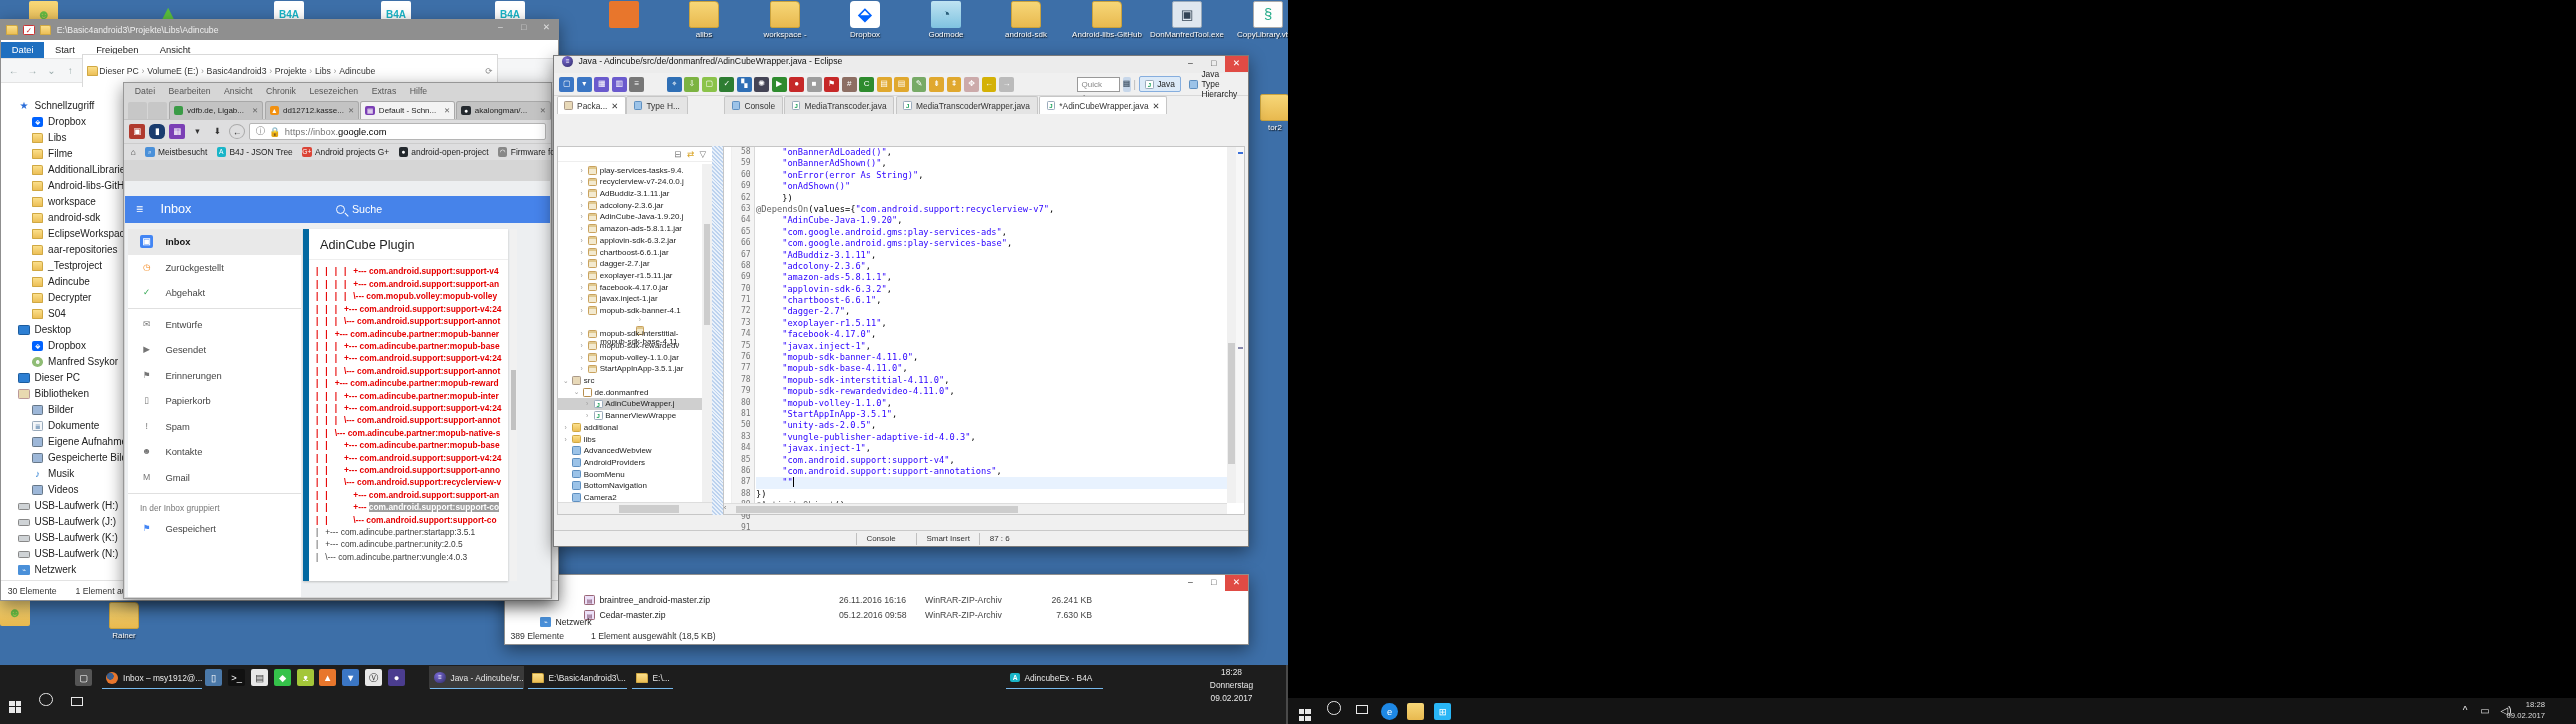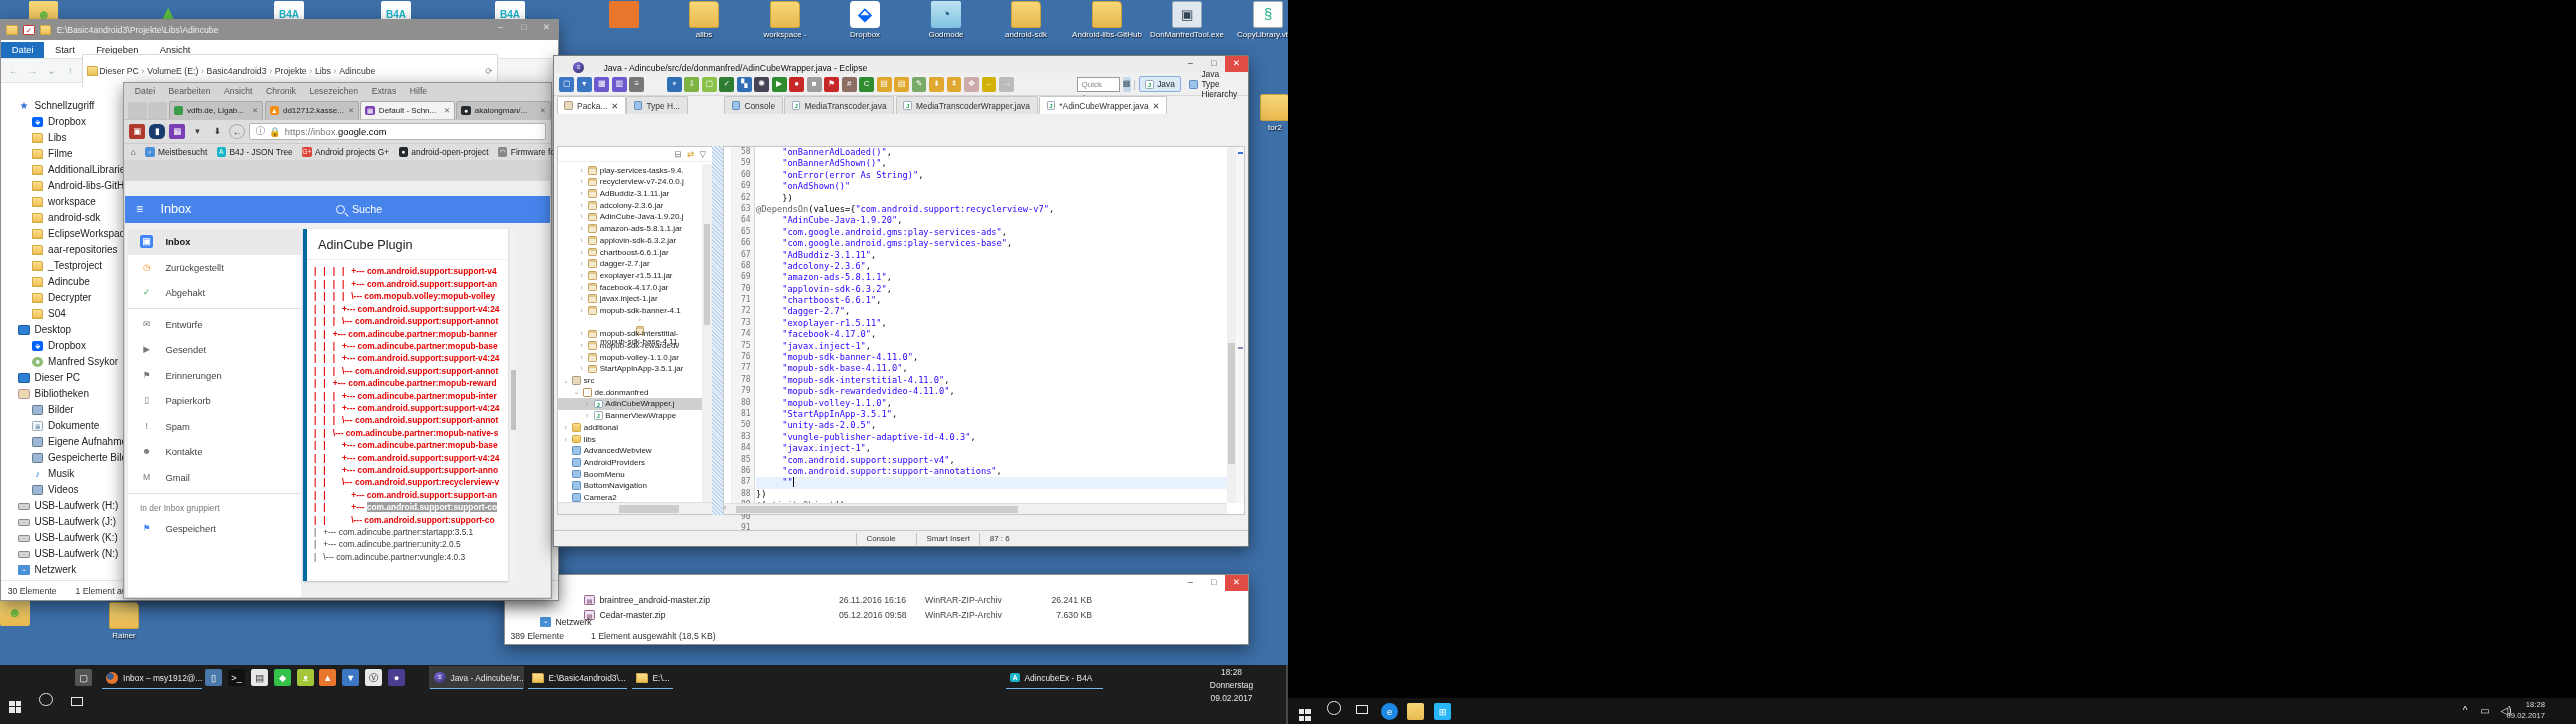--- a/index.html
+++ b/index.html
@@ -83,31 +83,31 @@
   #gm-bar{position:absolute;top:14.8px;left:0;right:0;height:27px;background:#4683ea;color:#fff;display:flex;align-items:center;gap:17.4px;padding:0 10.7px}
   #gm-bar .title{font-size:12.7px}
   .mag{width:9.4px;height:9.4px;border:1.3px solid #fff;border-radius:50%;position:relative;display:inline-block}
   .mag::after{content:"";position:absolute;width:4.7px;height:1.3px;background:#fff;transform:rotate(45deg);left:6.7px;top:8px}
   #gm-side{position:absolute;top:48px;left:2.7px;width:173px;bottom:0;background:#fff}
   .gm-item{height:25.5px;display:flex;align-items:center;gap:12px;padding-left:12px;font-size:9.4px;color:#444}
   .gm-item.sel{background:#e9e9e9;font-weight:bold;color:#111}
   .gm-div{height:0.7px;background:#e0e0e0;margin:2.7px 0}
   .gm-sec{font-size:8.4px;color:#777;padding:6.7px 0 2.7px 12px}
   .gic{width:13.4px;height:13.4px;border-radius:2px;text-align:center;line-height:13.4px;font-size:8.7px;color:#757575;flex:0 0 auto}
-  #gm-main{position:absolute;top:48px;left:178px;width:205px;bottom:16px;background:#fff;border-left:4px solid #0369a1;box-shadow:0 0.7px 2px rgba(0,0,0,.2)}
+  #gm-main{position:absolute;top:48px;left:178px;width:205px;bottom:16px;background:#fff;border-left:6px solid #0369a1;box-shadow:0 0.7px 2px rgba(0,0,0,.2)}
   #gm-title{font-size:12.7px;color:#212121;padding:9.4px 0 6.7px 10.7px;border-bottom:0.7px solid #eee}
   #gm-tree{padding:5.4px 0 0 6.7px;font-weight:bold;font-size:8.4px;line-height:12.4px;white-space:pre;overflow:hidden}
   .tl{color:#e60000}
   .tl .hl{background:#9e9e9e;color:#fff}
   .tl.blk{color:#3a3a3a;font-weight:normal}
   #gm-scroll{position:absolute;top:48px;left:385px;width:6.7px;bottom:16px;background:#f1f1f1}
   #gm-scroll .th{position:absolute;top:40%;height:60px;width:5.4px;left:0.7px;background:#c1c1c1}
   
   #eclipse{left:553px;top:55px;width:696px;height:492px;z-index:30;background:#f0f0f0;border:0.7px solid #7b7b7b}
-  #ec-title{height:17.4px;display:flex;align-items:flex-end;gap:19px;padding-left:19px;font-size:8.7px;color:#111;background:#ececec}
+  #ec-title{height:17.4px;display:flex;align-items:flex-start;gap:5px;padding-left:8px;font-size:8.7px;color:#111;background:#ececec}
   .ec-orb{width:11.4px;height:11.4px;border-radius:50%;background:radial-gradient(circle at 35% 30%,#7b6bd6,#2d2a63);color:#fff;font-size:6px;line-height:11.4px;text-align:center;flex:0 0 auto}
   #ec-menu{height:14.8px;display:flex;gap:1.3px;padding-left:4px;align-items:center;background:#f0f0f0}
   .ec-mi{font-size:8.7px;color:#111;padding:0.7px 6px}
   #ec-toolbar{height:23px;display:flex;align-items:center;gap:2.7px;padding:0 5.4px;background:#f0f0f0;border-bottom:0.7px solid #d8d8d8}
   .tbi{width:14.8px;height:14.8px;border-radius:2px;font-size:8px;line-height:14.8px;text-align:center;color:#fff}
   #quick-access{width:75px;height:14.8px;border:0.7px solid #999;background:#fff;color:#888;font-size:8px;line-height:13.4px;padding-left:4px;margin-left:60px}
   .persp{height:16px;display:flex;align-items:center;gap:3.4px;font-size:8.4px;color:#222;padding:0 5.4px;border-radius:2px}
   .persp.active{background:#dceaf8;border:0.7px solid #86aede}
   
   #ec-tabsrow{height:17.4px;display:flex;background:#f0f0f0}

